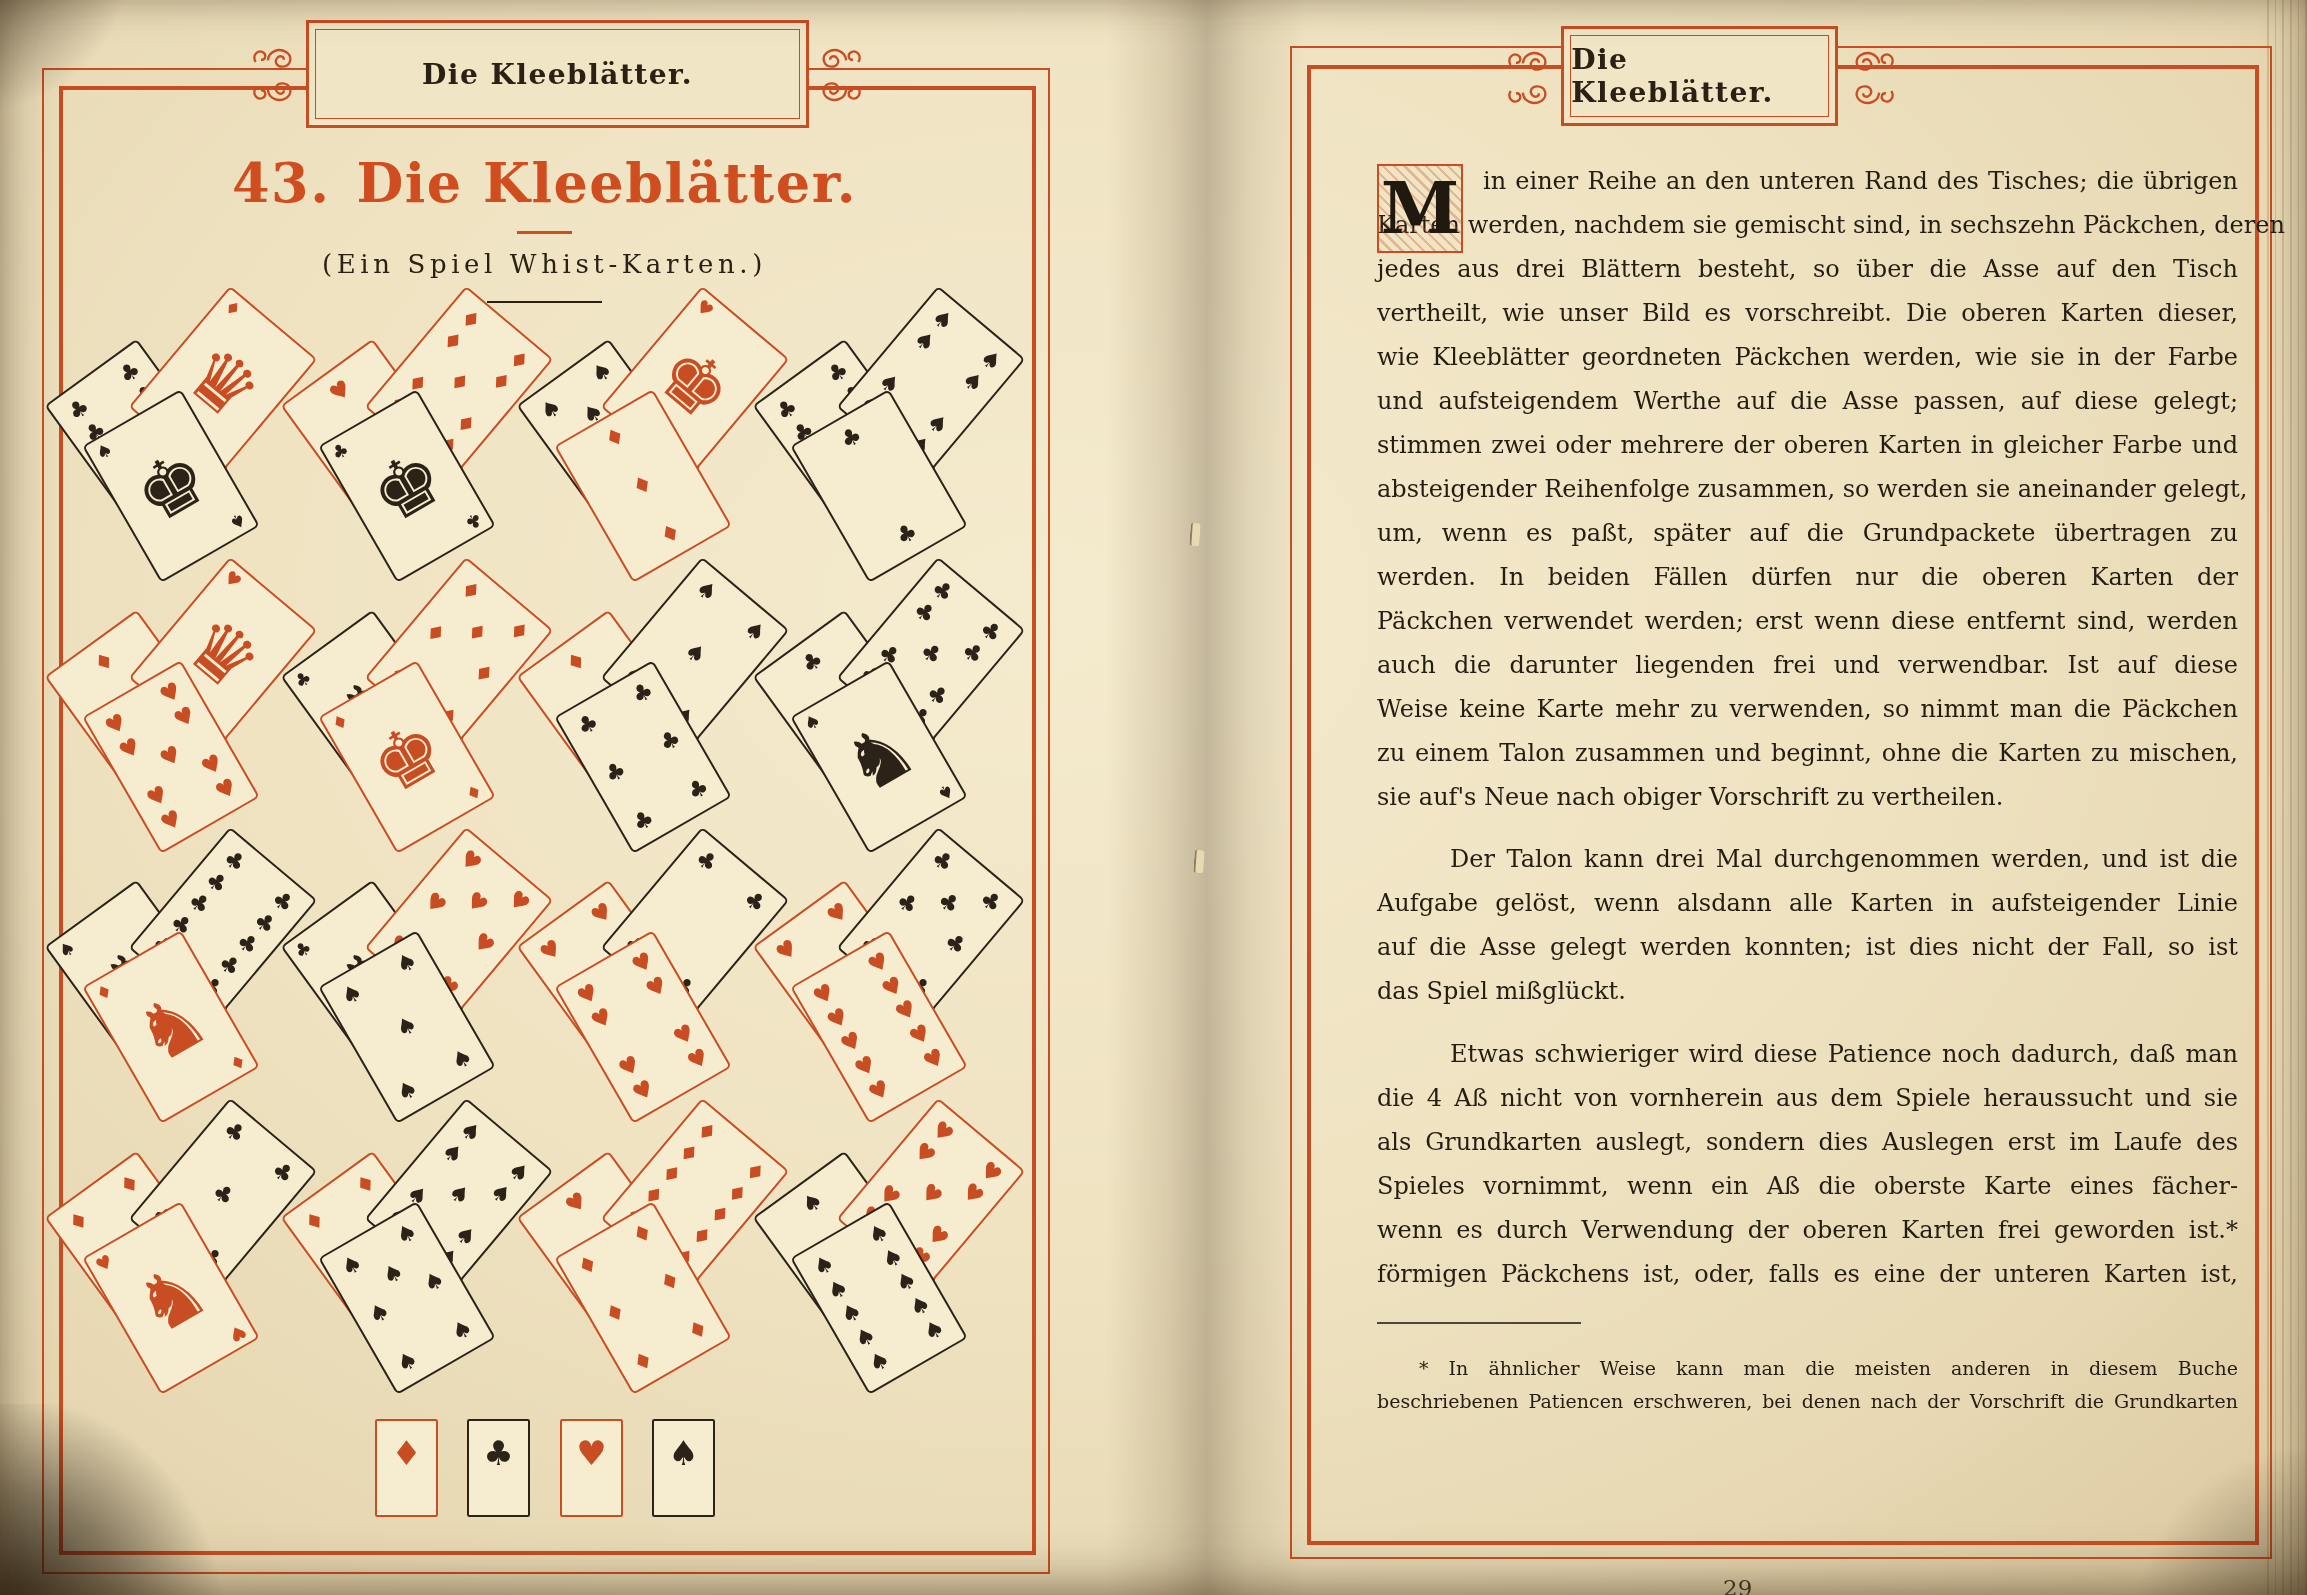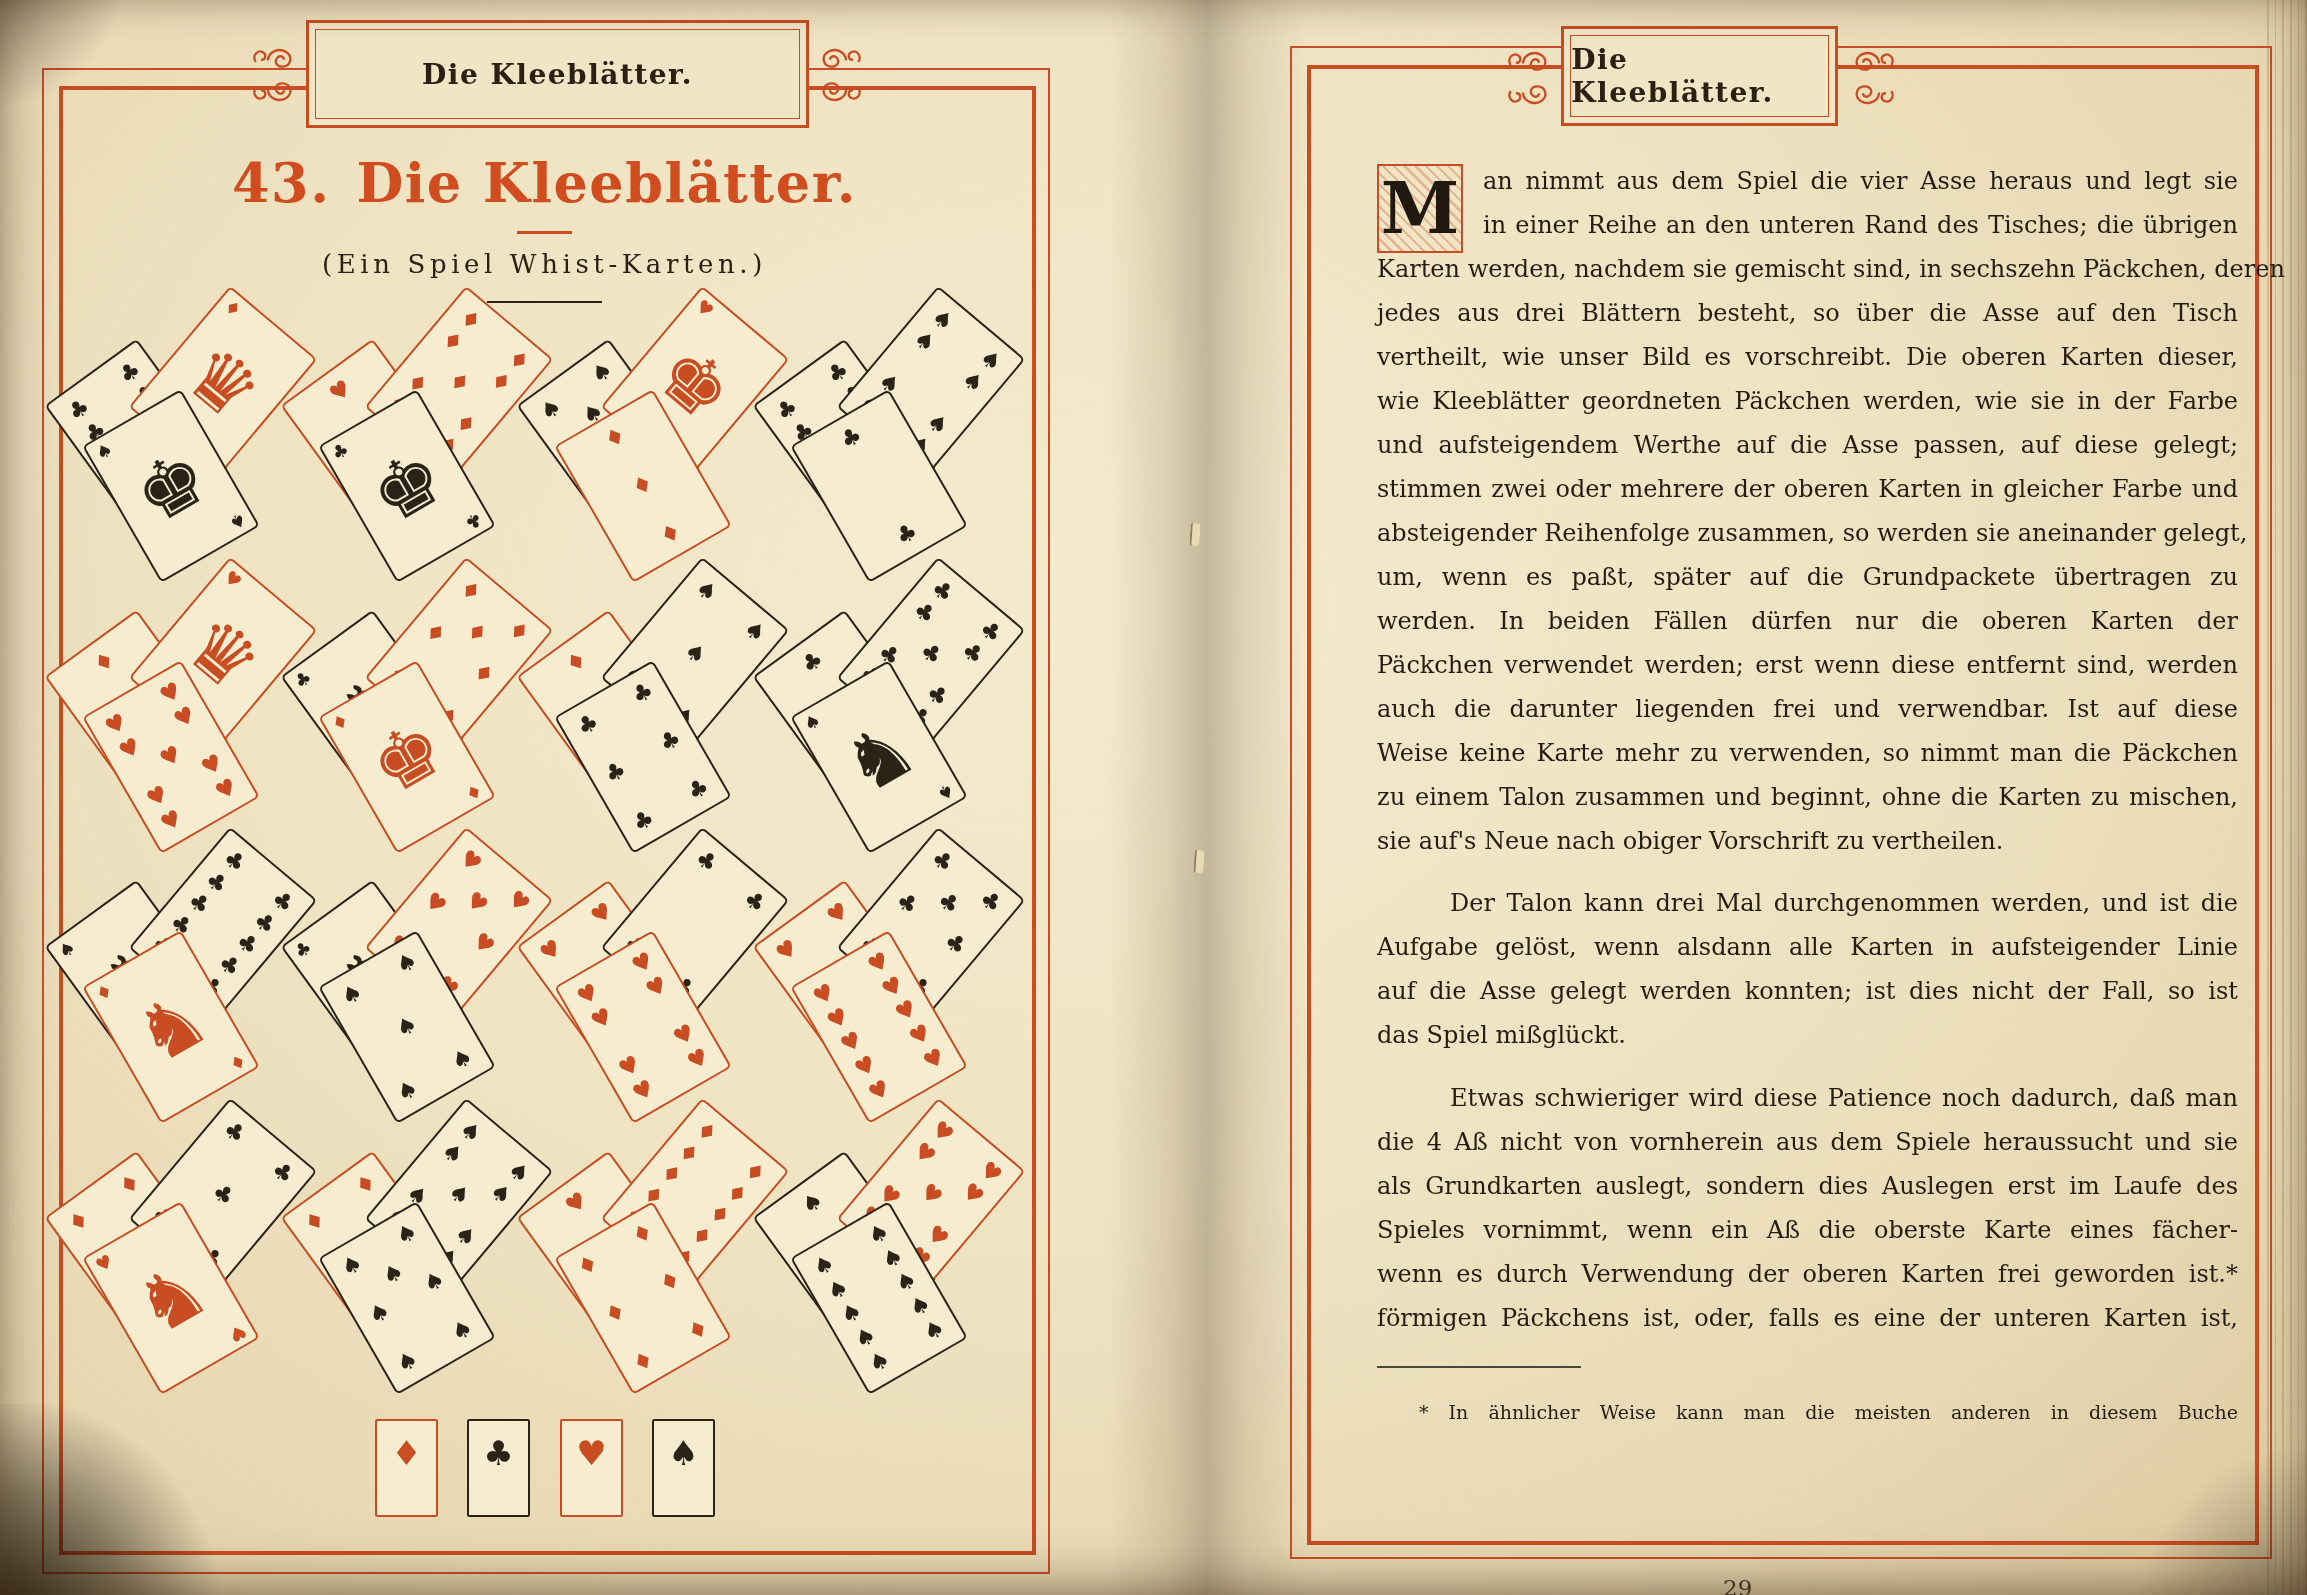--- a/index.html
+++ b/index.html
@@ -920,21 +920,20 @@
         <span class="running-head">Die Kleeblätter.</span>
       </div>
     </div>
 
     <div class="textcol">
       <div class="dropcap">
           <span>M</span>
         </div>
       <div>
           <div class="para p0">
-            <div class="line dc">an nimmt aus dem Spiel die vier Asse heraus und legt sie</div>
             <div class="line dc">in einer Reihe an den unteren Rand des Tisches; die übrigen</div>
             <div class="line">Karten werden, nachdem sie gemischt sind, in sechszehn Päckchen, deren</div>
             <div class="line">jedes aus drei Blättern besteht, so über die Asse auf den Tisch</div>
             <div class="line">vertheilt, wie unser Bild es vorschreibt.  Die oberen Karten dieser,</div>
             <div class="line">wie Kleeblätter geordneten Päckchen werden, wie sie in der Farbe</div>
             <div class="line">und aufsteigendem Werthe auf die Asse passen, auf diese gelegt;</div>
             <div class="line">stimmen zwei oder mehrere der oberen Karten in gleicher Farbe und</div>
             <div class="line">absteigender Reihenfolge zusammen, so werden sie aneinander gelegt,</div>
             <div class="line">um, wenn es paßt, später auf die Grundpackete übertragen zu</div>
             <div class="line">werden.  In beiden Fällen dürfen nur die oberen Karten der</div>
@@ -955,20 +954,21 @@
             <div class="line">die 4 Aß nicht von vornherein aus dem Spiele heraussucht und sie</div>
             <div class="line">als Grundkarten auslegt, sondern dies Auslegen erst im Laufe des</div>
             <div class="line">Spieles vornimmt, wenn ein Aß die oberste Karte eines fächer-</div>
             <div class="line">wenn es durch Verwendung der oberen Karten frei geworden ist.*</div>
             <div class="line">förmigen Päckchens ist, oder, falls es eine der unteren Karten ist,</div>
           </div>
         </div>
       <div class="fnsep"></div>
       <div class="footnote">
           <div class="fnline ind">* In ähnlicher Weise kann man die meisten anderen in diesem Buche</div>
+          <div class="fnline">beschriebenen Patiencen erschweren, bei denen nach der Vorschrift die Grundkarten</div>
         </div>
     </div>
 
     <div class="pagenum">29</div>
   </div>
 
   <div class="corner-tl"></div>
   <div class="corner-bl"></div>
   <div class="corner-br"></div>
   <div class="vignette"></div>

